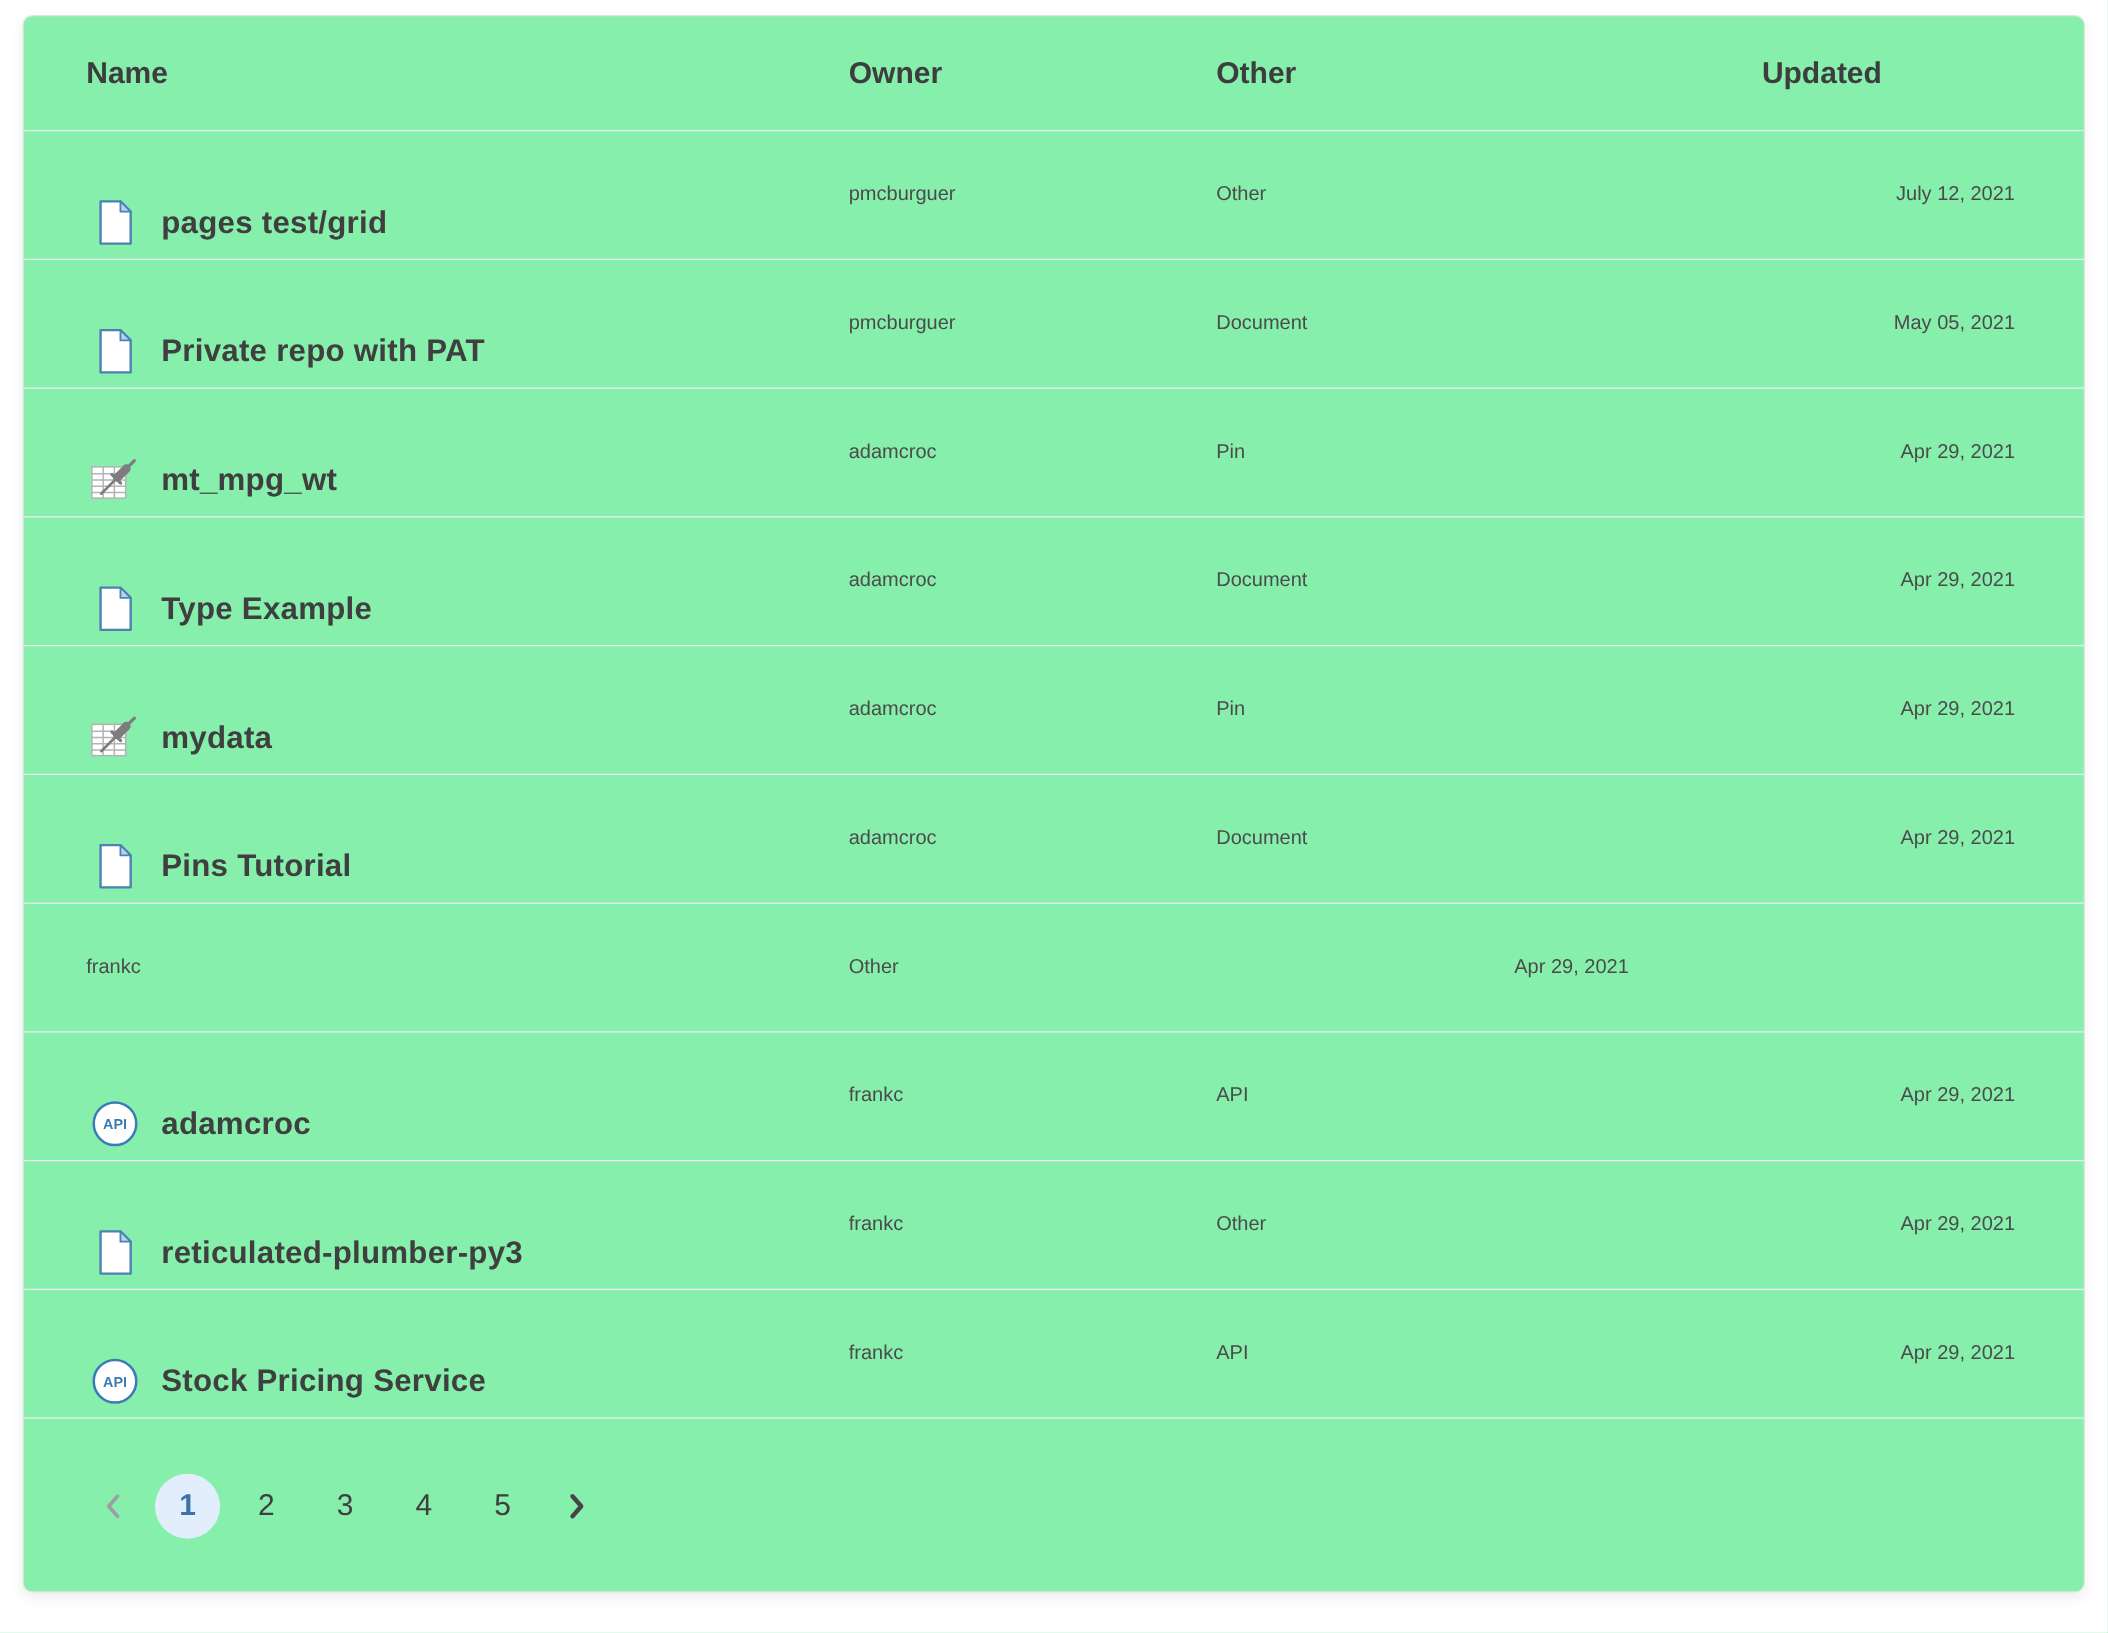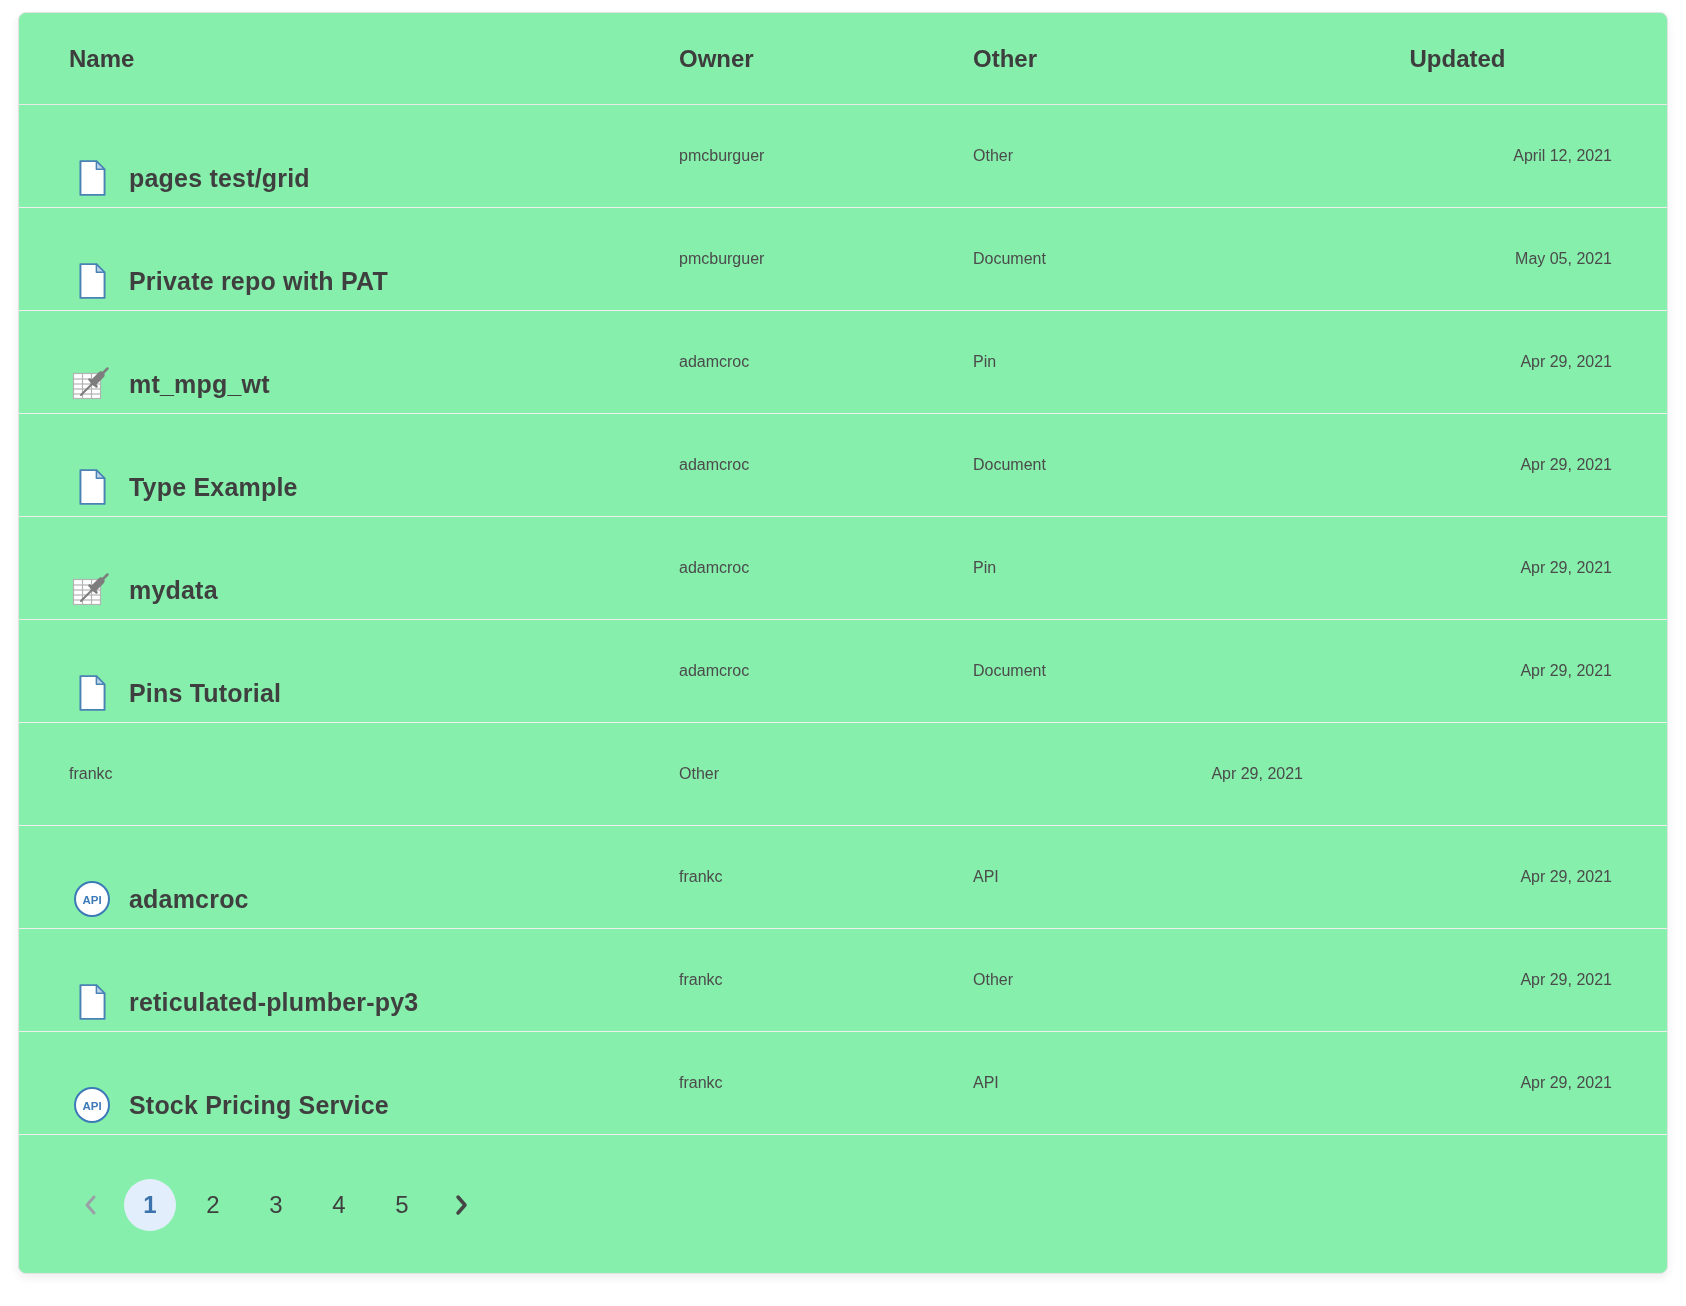--- a/index.html
+++ b/index.html
@@ -119,21 +119,21 @@
         <svg class="ic ic-document" width="27" height="38" viewBox="0 0 28 38">
           <path d="M1.5 1.5 H18 L26.5 10 V36.5 H1.5 Z" fill="#ffffff" stroke="#4a82b4" stroke-width="2" stroke-linejoin="round"></path>
           <path d="M18 1.5 L26.5 10 L18 10 Z" fill="#b9d3ea" stroke="#4a82b4" stroke-width="1.5" stroke-linejoin="round"></path>
         </svg>
 
       </span>
       <span class="name-text">pages test/grid</span>
     </div>
     <div class="cell-secondary owner-cell">pmcburguer</div>
     <div class="cell-secondary type-cell">Other</div>
-    <div class="cell-secondary updated-cell">April 12, 2021</div>
+    <div class="cell-secondary updated-cell">July 12, 2021</div>
   </div>
       <div class="grid-row row" data-icon="document">
     <div class="name-cell">
       <span class="icon-slot">
         <svg class="ic ic-document" width="27" height="38" viewBox="0 0 28 38">
           <path d="M1.5 1.5 H18 L26.5 10 V36.5 H1.5 Z" fill="#ffffff" stroke="#4a82b4" stroke-width="2" stroke-linejoin="round"></path>
           <path d="M18 1.5 L26.5 10 L18 10 Z" fill="#b9d3ea" stroke="#4a82b4" stroke-width="1.5" stroke-linejoin="round"></path>
         </svg>
 
       </span>

